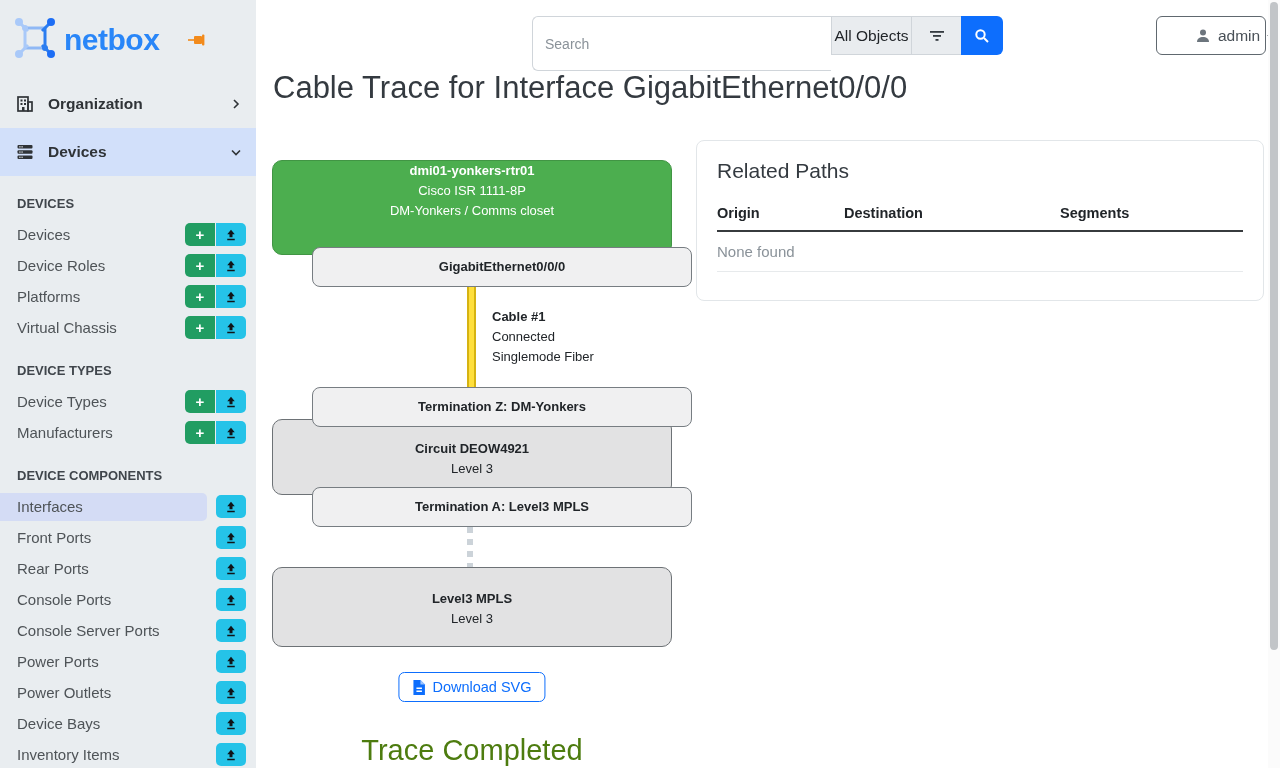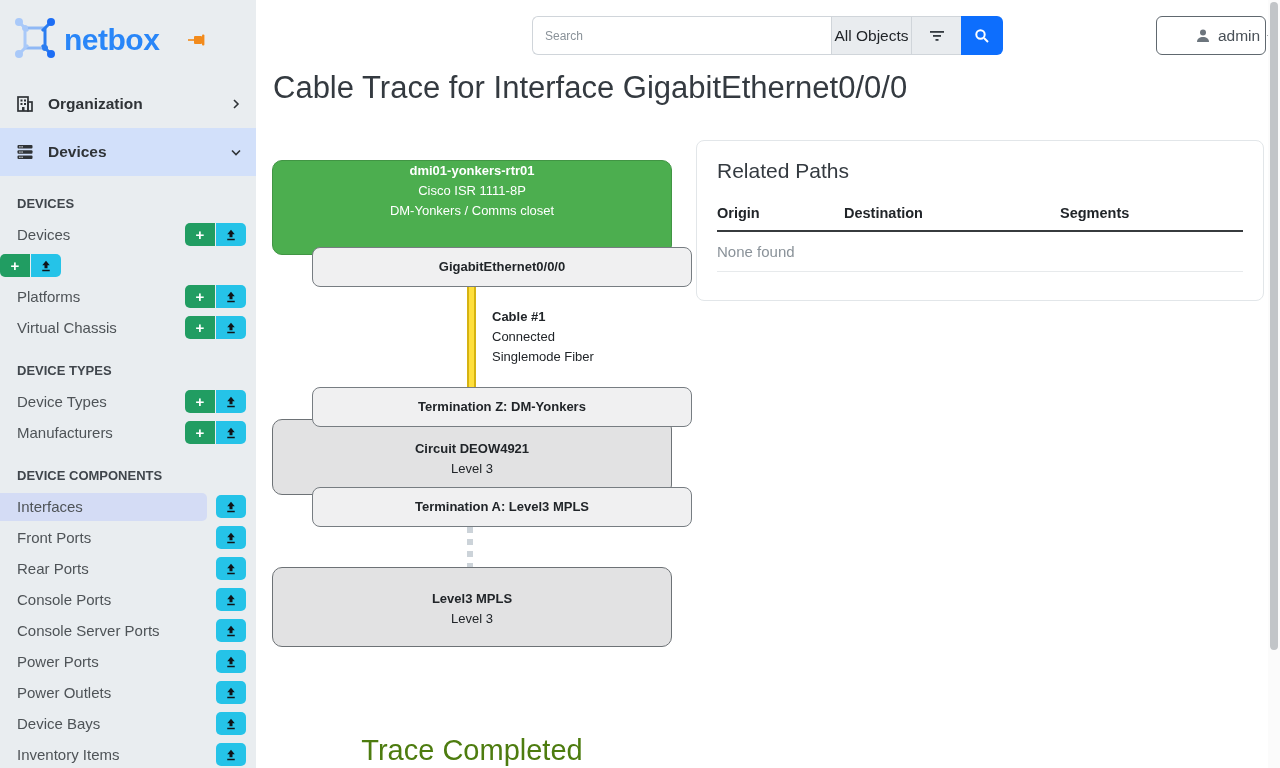--- a/index.html
+++ b/index.html
@@ -25,22 +25,22 @@
   .btn-group { display:flex; gap:1px; }
   .sbtn { width:30px; height:23px; display:flex; align-items:center; justify-content:center;
     cursor:pointer; border:none; }
   .sbtn.add { background:#219d62; color:#fff; border-radius:5px 0 0 5px;
     font-size:15px; font-weight:700; line-height:1; }
   .sbtn.import { background:#25c3e8; border-radius:0 5px 5px 0; }
   .sbtn.import.solo { border-radius:5px; }
 
   
   #search-group { position:absolute; left:532px; top:16px; height:39px; display:flex; }
-  #search-input { width:299px; height:39px; border:1px solid #d0d5da; border-right:none;
-    border-radius:6px 0 0 6px; padding:12px 12px; font-size:12px; color:#212529; outline:none; }
+  #search-input { width:299px; height:55px; border:1px solid #d0d5da; border-right:none;
+    border-radius:6px 0 0 6px; padding:12px 12px; font-size:14px; color:#212529; outline:none; }
   #search-input::placeholder { color:#8a9299; }
   #search-scope { width:80px; height:39px; background:#e9ecef; border:1px solid #d0d5da; border-right:none;
     display:flex; align-items:center; justify-content:center; font-size:15.5px; color:#212529; cursor:pointer; }
   #filter-btn { width:50px; height:39px; background:#e9ecef; border:1px solid #d0d5da; border-right:none;
     display:flex; align-items:center; justify-content:center; cursor:pointer; }
   #search-btn { width:42px; height:39px; background:#0d6efd; border:none; border-radius:0 6px 6px 0;
     display:flex; align-items:center; justify-content:center; cursor:pointer; }
 
   #admin-btn { position:absolute; left:1156px; top:16px; width:110px; height:39px;
     border:1px solid #60686f; border-radius:6px; background:#fff; display:flex; align-items:center;
@@ -180,20 +180,21 @@
       <button class="sbtn add">+</button>
       <button class="sbtn import">
           <svg width="12" height="12" viewBox="0 0 16 16">
             <path d="M8 1 L13 7 H10 V11 H6 V7 H3 Z" fill="#101418"></path>
             <rect x="3" y="13" width="10" height="2" fill="#101418"></rect>
           </svg>
         </button>
     </span>
   </div>
   <div class="side-row">
+    <span class="side-link">Device Roles</span>
     <span class="btn-group">
       <button class="sbtn add">+</button>
       <button class="sbtn import">
           <svg width="12" height="12" viewBox="0 0 16 16">
             <path d="M8 1 L13 7 H10 V11 H6 V7 H3 Z" fill="#101418"></path>
             <rect x="3" y="13" width="10" height="2" fill="#101418"></rect>
           </svg>
         </button>
     </span>
   </div>
@@ -413,20 +414,31 @@
     <div>Level 3</div>
   </div>
 
   <div class="tbox attach-box term-a-box">Termination A: Level3 MPLS</div>
 
   <div class="tbox wide-gray net-box">
     <div class="bold">Level3 MPLS</div>
     <div>Level 3</div>
   </div>
 
+  <button id="download-btn">
+    <span>
+      <svg width="13" height="15" viewBox="0 0 13 15">
+        <path d="M1 0 H8 L12.5 4.5 V15 H1 Z" fill="#0d6efd"></path>
+        <path d="M8 0 L8 4.5 L12.5 4.5 Z" fill="#9ec5fe"></path>
+        <rect x="4" y="7.5" width="5.5" height="1.5" fill="#fff"></rect>
+        <rect x="4" y="10.5" width="5.5" height="1.5" fill="#fff"></rect>
+      </svg>
+    </span>
+    <span>Download SVG</span>
+  </button>
 
   <div id="trace-status">Trace Completed</div>
 </div>
 
 <div id="related-card">
   <div id="related-title">Related Paths</div>
   <table id="related-table">
     <colgroup>
         <col style="width:127px">
         <col style="width:216px">

